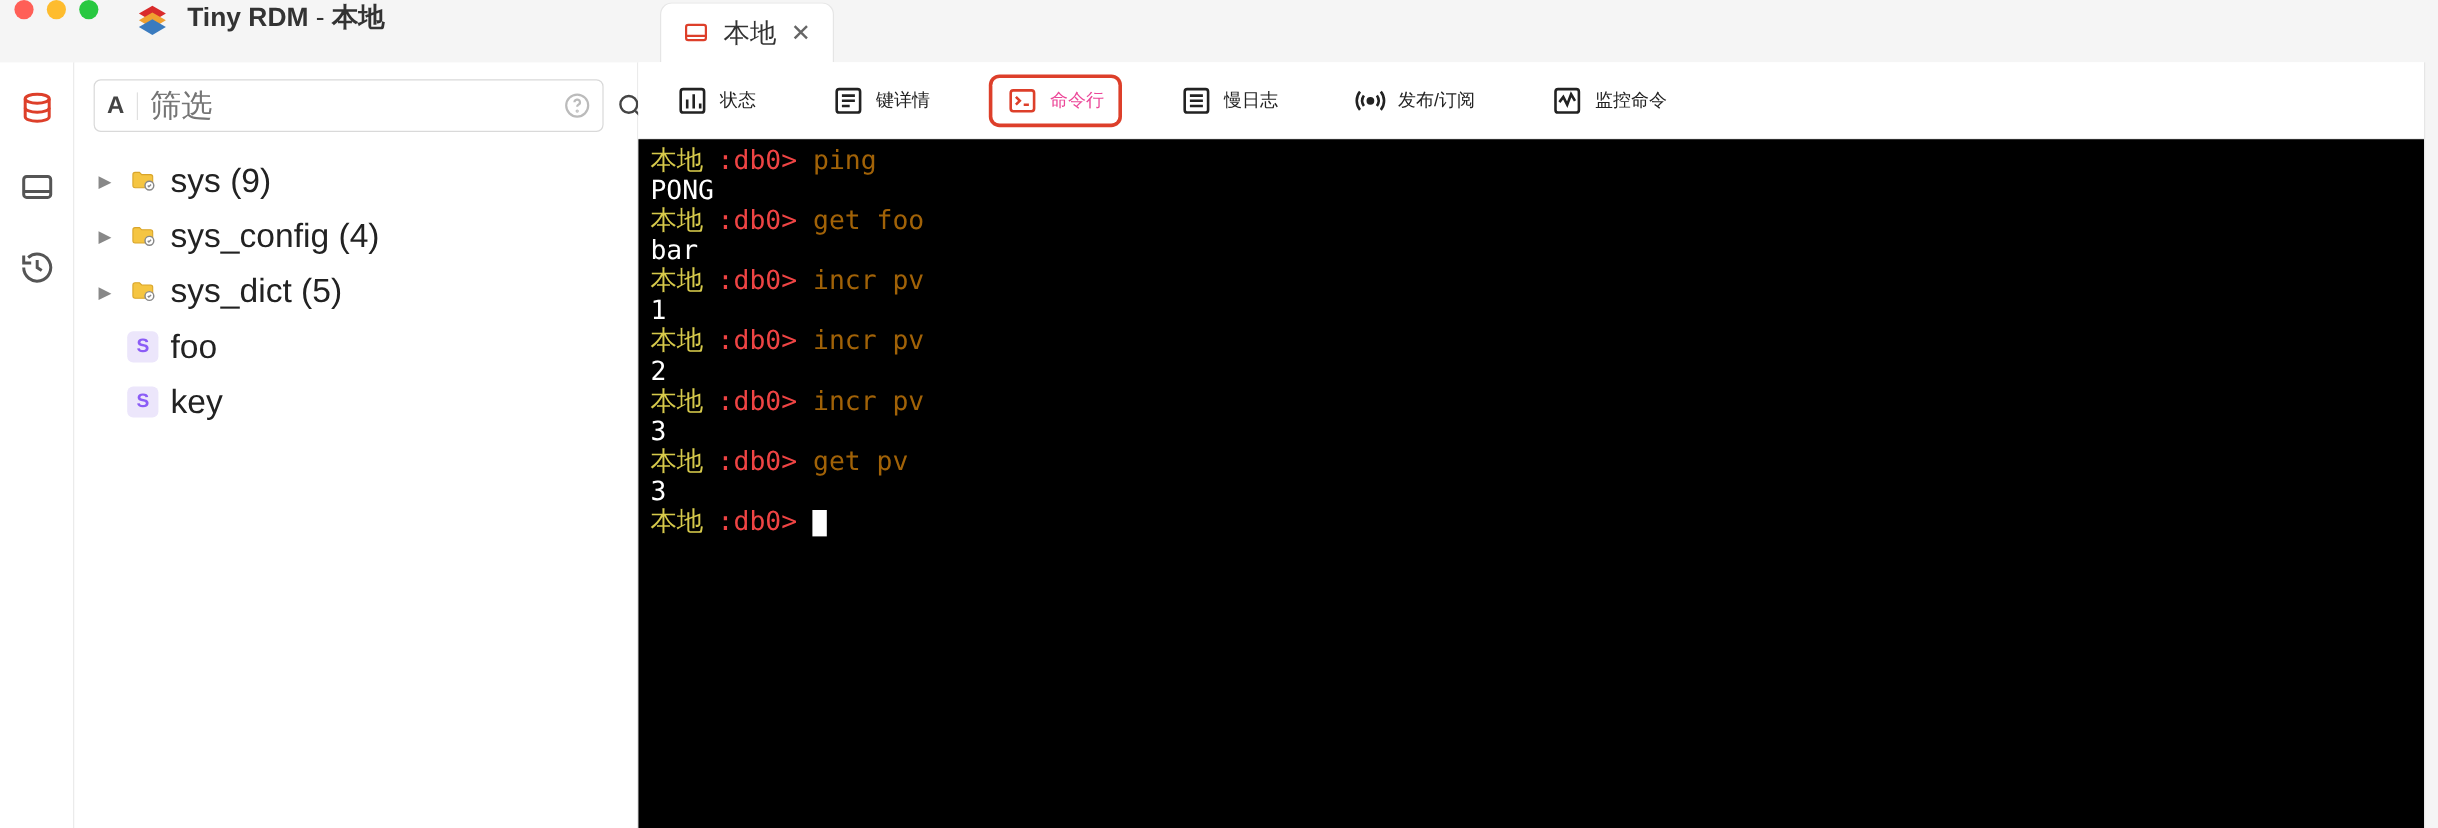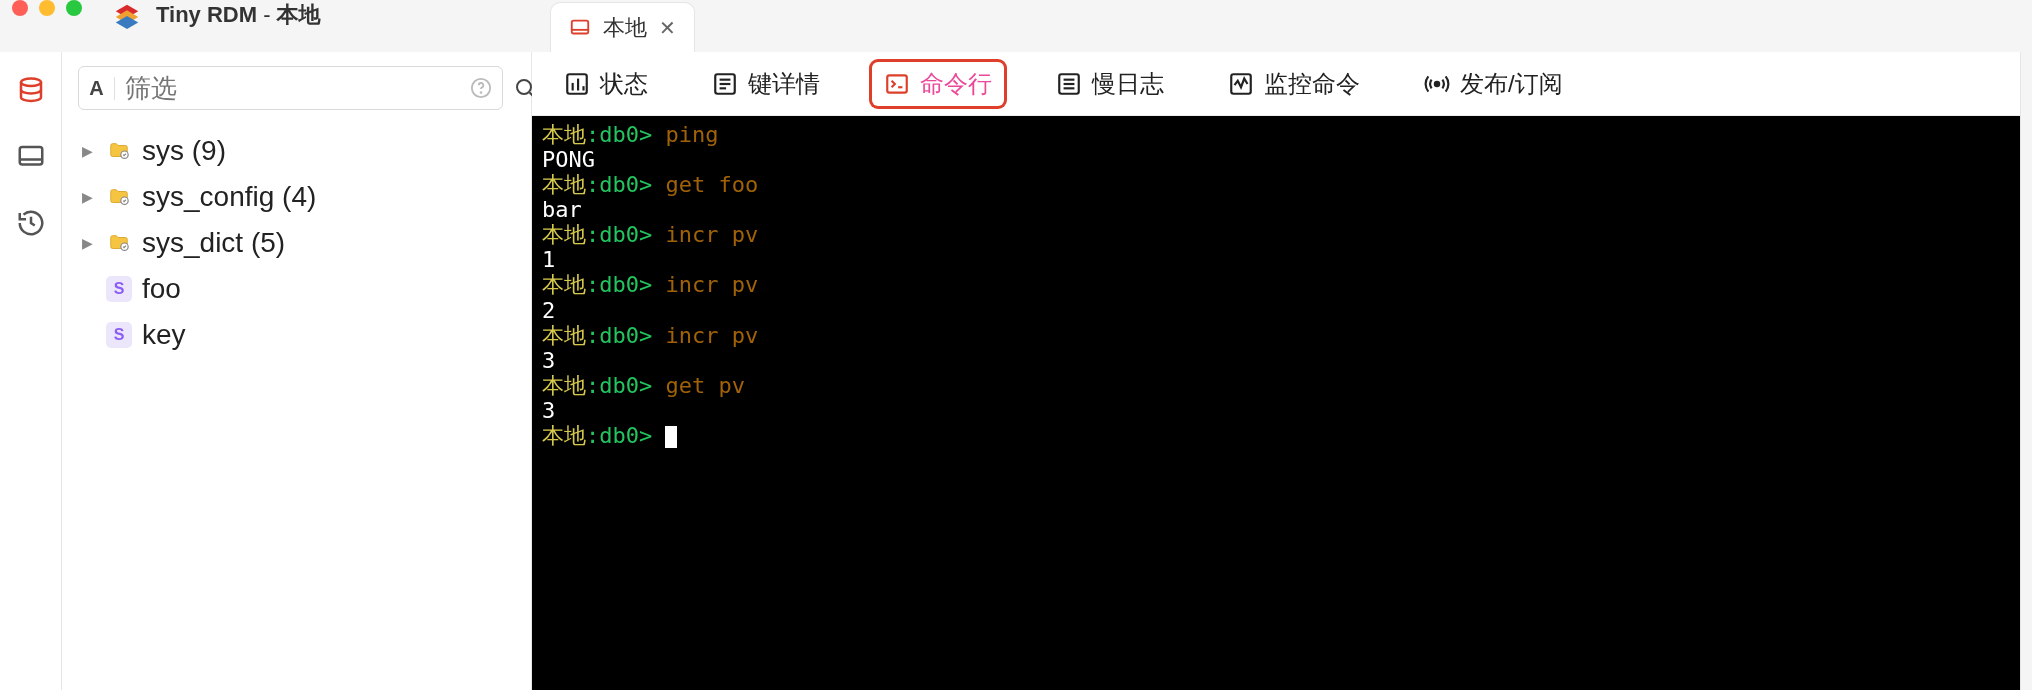--- a/index.html
+++ b/index.html
@@ -43,28 +43,28 @@
 .tree { margin-top: 18px; }
 .tree-row { display: flex; align-items: center; height: 46px; padding-left: 4px; gap: 10px; cursor:pointer; }
 .chev { width: 14px; color: #888; font-size: 14px; }
 .folder-icon { width: 26px; height: 22px; }
 .key-icon { width: 26px; height: 26px; border-radius: 5px; background: #ece6fb; color: #8b5cf6; font-weight: 700; font-size: 16px; display: flex; align-items: center; justify-content: center; margin-left: 24px; }
 .tree-label { font-size: 28px; color: #222; }
 
 
 .main { flex: 1; display: flex; flex-direction: column; background:#fff; }
 .subtab-bar { height: 64px; display: flex; align-items: center; padding: 0 20px; gap: 40px; background:#fff; border-bottom:1px solid #eee; }
-.subtab { display: flex; align-items: center; gap: 10px; padding: 6px 12px; font-size: 24px; color: #222; cursor:pointer; border-radius:6px; }
+.subtab { display: flex; align-items: center; gap: 10px; padding: 6px 12px; font-size: 15px; color: #222; cursor:pointer; border-radius:6px; }
 .subtab.active { color: #ec4899; box-shadow: 0 0 0 3px #dd3f2a; }
 .subtab svg { width: 26px; height: 26px; }
 .subtab.active svg { color:#dd3f2a; }
 
 .terminal { flex: 1; background: #000; color: #fff; font-family: "SF Mono", Menlo, Consolas, monospace; font-size: 22px; padding: 6px 10px; line-height: 1.14; white-space: pre; overflow:hidden; }
 .prompt-host { color: #d6c94b; }
-.prompt-db { color: #22c55e; }
+.prompt-db { color: #ef4444; margin-left: 12px; }
 .cmd-text { color: #a16207; }
 .cursor { display:inline-block; width:12px; height:22px; background:#fff; vertical-align:middle; }
 
 .right-edge { width: 12px; background:#f5f5f5; border-left:1px solid #e6e6e6; }
 </style>
 </head>
 <body>
 
 <div class="titlebar">
   <div class="win-buttons">
@@ -227,34 +227,34 @@
         <svg viewBox="0 0 24 24" fill="none" stroke="currentColor" stroke-width="2">
             <rect x="3" y="3" width="18" height="18" rx="2"></rect>
             <line x1="7" y1="8" x2="17" y2="8"></line>
             <line x1="7" y1="12" x2="17" y2="12"></line>
             <line x1="7" y1="16" x2="17" y2="16"></line>
           </svg>
         <span>慢日志</span>
       </div>
       <div class="subtab">
         <svg viewBox="0 0 24 24" fill="none" stroke="currentColor" stroke-width="2">
-            <rect x="3" y="3" width="18" height="18" rx="2"></rect>
-            <polyline points="6 13 9 9 12 15 15 7 18 12"></polyline>
-          </svg>
-        <span>监控命令</span>
-      </div>
-      <div class="subtab">
-        <svg viewBox="0 0 24 24" fill="none" stroke="currentColor" stroke-width="2">
             <circle cx="12" cy="12" r="2" fill="currentColor"></circle>
             <path d="M7 8a7 7 0 0 0 0 8"></path>
             <path d="M17 8a7 7 0 0 1 0 8"></path>
             <path d="M4 5a11 11 0 0 0 0 14"></path>
             <path d="M20 5a11 11 0 0 1 0 14"></path>
           </svg>
         <span>发布/订阅</span>
+      </div>
+      <div class="subtab">
+        <svg viewBox="0 0 24 24" fill="none" stroke="currentColor" stroke-width="2">
+            <rect x="3" y="3" width="18" height="18" rx="2"></rect>
+            <polyline points="6 13 9 9 12 15 15 7 18 12"></polyline>
+          </svg>
+        <span>监控命令</span>
       </div>
     </div>
     <div class="terminal" id="terminal"><span class="prompt-host">本地</span><span class="prompt-db">:db0&gt;</span> <span class="cmd-text">ping</span>
 PONG
 <span class="prompt-host">本地</span><span class="prompt-db">:db0&gt;</span> <span class="cmd-text">get foo</span>
 bar
 <span class="prompt-host">本地</span><span class="prompt-db">:db0&gt;</span> <span class="cmd-text">incr pv</span>
 1
 <span class="prompt-host">本地</span><span class="prompt-db">:db0&gt;</span> <span class="cmd-text">incr pv</span>
 2

